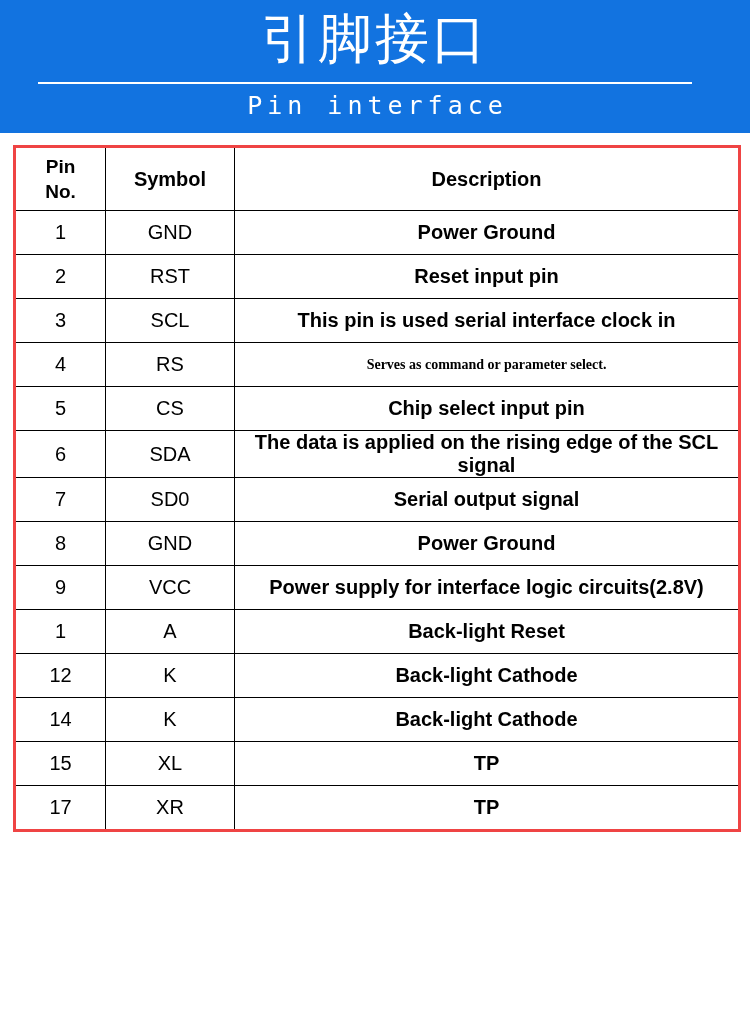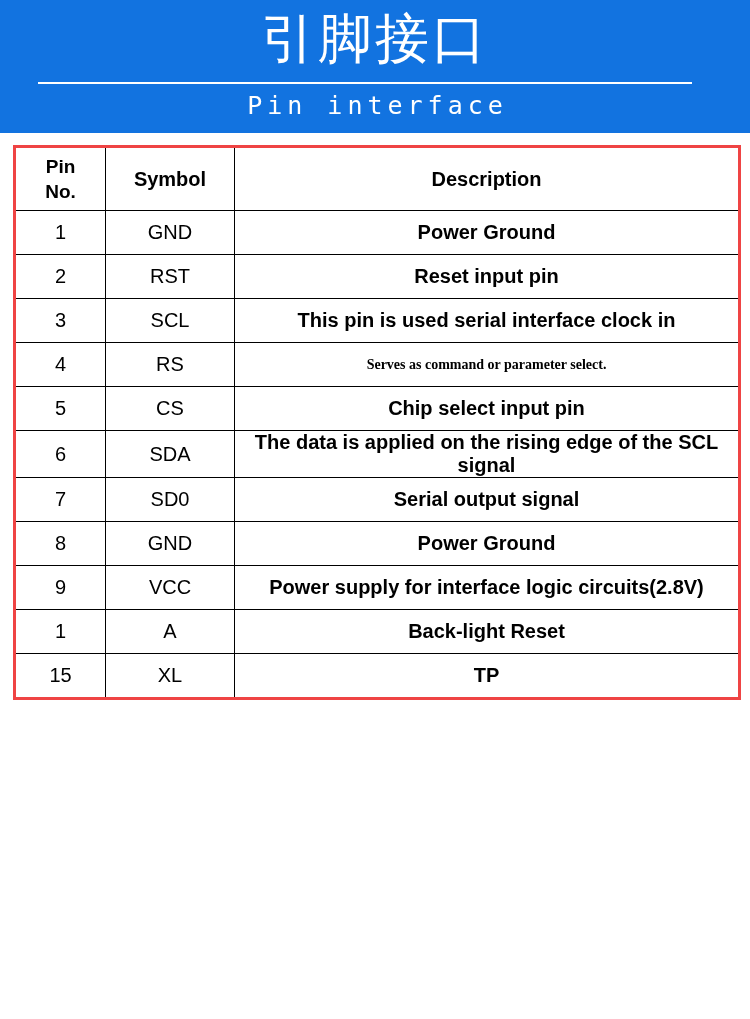--- a/index.html
+++ b/index.html
@@ -190,19 +190,34 @@
           <td class="cell-pin">9</td>
           <td class="cell-symbol">VCC</td>
           <td class="cell-desc">Power supply for interface logic circuits(2.8V)</td>
         </tr>
         <tr>
           <td class="cell-pin">1</td>
           <td class="cell-symbol">A</td>
           <td class="cell-desc">Back-light   Reset</td>
         </tr>
         <tr>
+          <td class="cell-pin">12</td>
+          <td class="cell-symbol">K</td>
+          <td class="cell-desc">Back-light   Cathode</td>
+        </tr>
+        <tr>
+          <td class="cell-pin">14</td>
+          <td class="cell-symbol">K</td>
+          <td class="cell-desc">Back-light   Cathode</td>
+        </tr>
+        <tr>
           <td class="cell-pin">15</td>
           <td class="cell-symbol">XL</td>
           <td class="cell-desc">TP</td>
         </tr>
+        <tr>
+          <td class="cell-pin">17</td>
+          <td class="cell-symbol">XR</td>
+          <td class="cell-desc">TP</td>
+        </tr>
       </tbody>
   </table>
 </div>
 
 </body></html>

